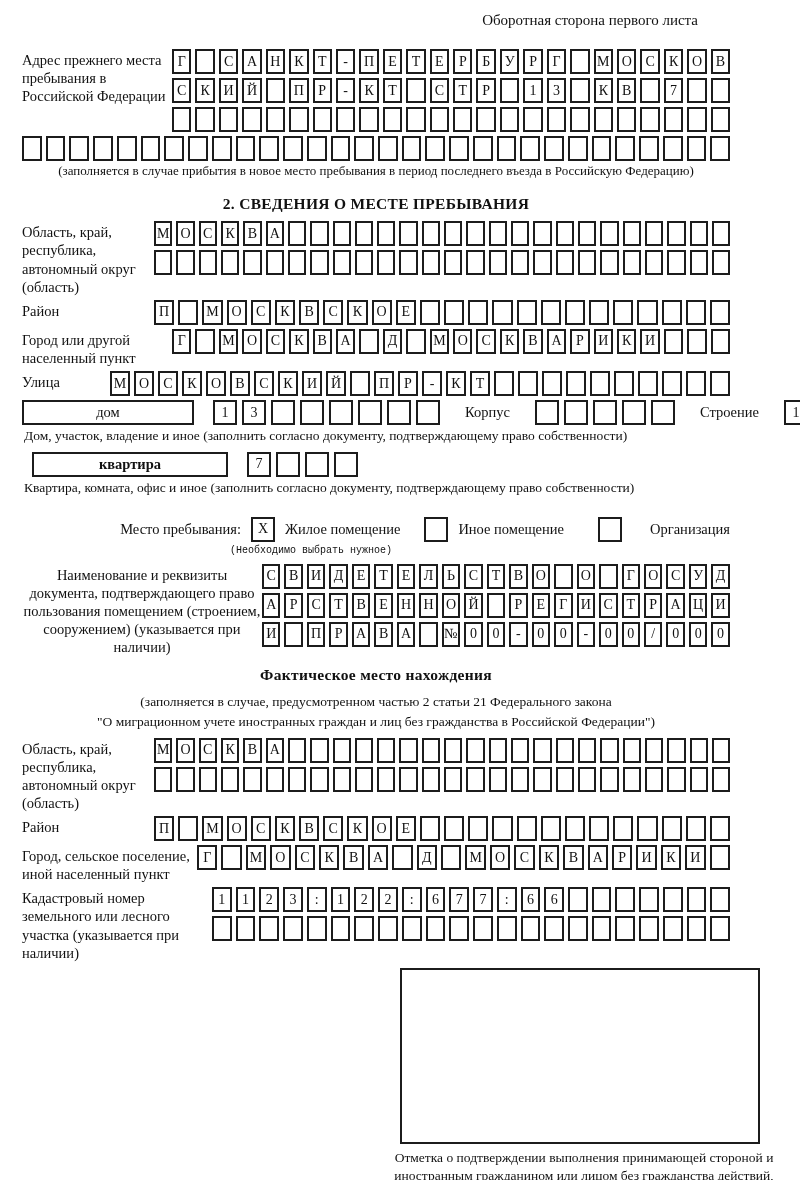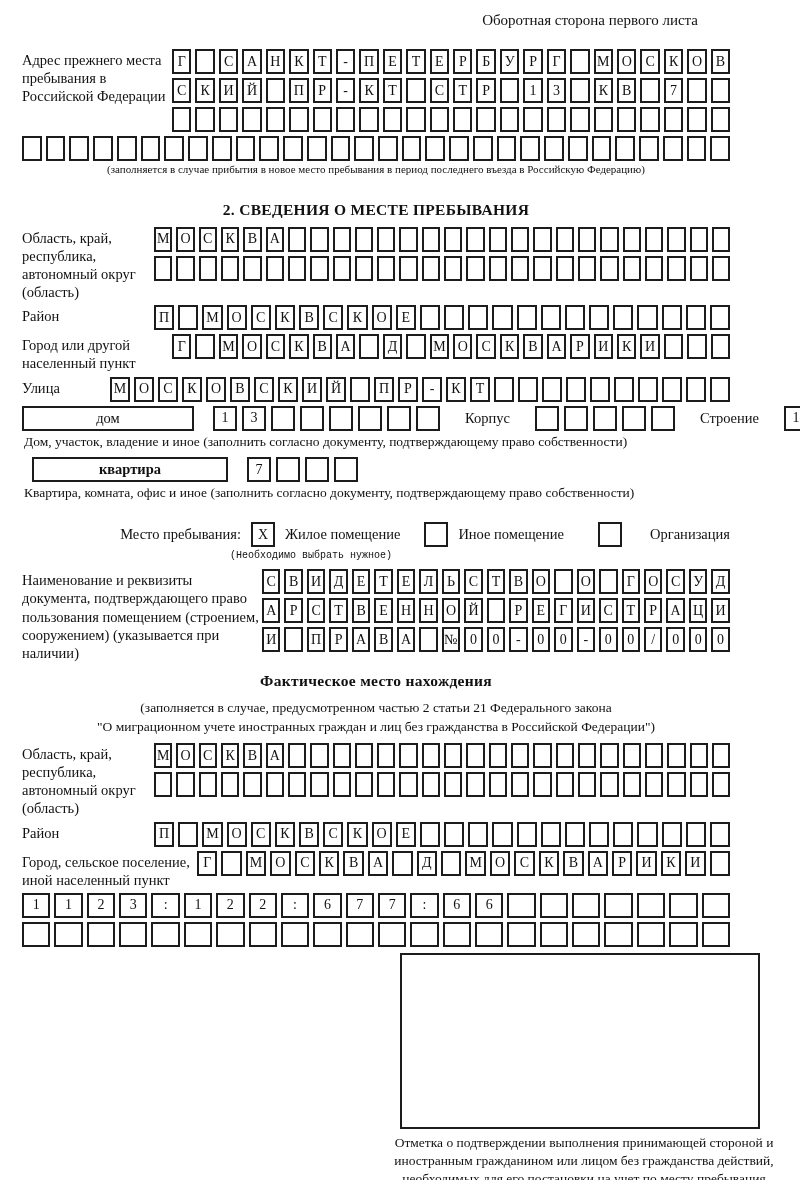--- a/index.html
+++ b/index.html
@@ -2,30 +2,30 @@
 <html><head>
 <meta charset="utf-8">
 <style>
   html,body{margin:0;padding:0;background:#fff;color:#111;}
   body{width:800px;height:1180px;overflow:hidden;font-family:"Liberation Serif","DejaVu Serif",serif;}
   .page{box-sizing:border-box;width:762px;height:1180px;padding:12px 32px 0 22px;}
   .page-header{text-align:right;font-size:15px;padding-right:32px;margin-bottom:20px;}
   .frow{display:flex;align-items:flex-start;margin-bottom:4px;}
   .flabel{flex:none;font-size:14.5px;line-height:1.25;padding-top:2px;}
   .w150{width:150px;} .w132{width:132px;} .w150b{width:150px;} .w88{width:88px;}
-  .w240{width:240px;} .w190{width:190px;} .w175{width:175px;}
+  .w240{width:240px;text-align:center;} .w190{width:190px;} .w175{width:175px;}
   .rows{flex:1;display:flex;flex-direction:column;gap:4px;}
   .cells{display:flex;gap:4px;flex:1;min-width:0;}
   .cell{flex:1;min-width:0;height:21px;border:2px solid #1c1c1c;background:#fff;
         display:flex;align-items:center;justify-content:center;
         font-size:14px;line-height:1;}
   .cells-fixed{display:flex;gap:5px;}
   .cells-fixed .cell{flex:none;width:20px;}
   .fullrow{margin-bottom:2px;}
-  .caption{text-align:center;font-size:11px;margin:2px 0 24px 0;line-height:1.25;font-family:Liberation Serif, serif;}
+  .caption{text-align:center;font-size:13px;margin:2px 0 16px 0;line-height:1.25;font-family:Liberation Serif, serif;}
   .caption-left{font-size:13.5px;margin:1px 0 7px 2px;line-height:1.25;}
   .sec-title{text-align:center;font-weight:bold;font-size:15.5px;margin:4px 0 8px 0;letter-spacing:.3px;}
   .widebox{flex:none;height:21px;border:2px solid #1c1c1c;display:flex;align-items:center;justify-content:center;font-size:14.5px;}
   .dom-box{width:168px;} .kv-box{width:192px;margin-left:10px;font-weight:bold;}
   .inline-label{font-size:14.5px;line-height:25px;white-space:nowrap;padding:0 6px;}
   .house-row{display:flex;align-items:flex-start;gap:19px;margin-bottom:3px;}
   .stay-row{display:flex;align-items:center;gap:10px;font-size:14.5px;margin-top:20px;justify-content:flex-end;}
   .checkbox{flex:none;width:20px;height:21px;border:2px solid #1c1c1c;display:flex;align-items:center;justify-content:center;font-size:14px;}
   .stay-note{font-size:10px;margin:3px 0 8px 208px;font-family:Liberation Mono, monospace;}
   .notes-center{text-align:center;font-size:13.5px;line-height:1.45;margin-bottom:6px;}
@@ -559,20 +559,21 @@
         <div class="cell">А</div>
         <div class="cell">Р</div>
         <div class="cell">И</div>
         <div class="cell">К</div>
         <div class="cell">И</div>
         <div class="cell"></div>
       </div>
   </div>
 
   <div class="frow">
+    <div class="flabel w190">Кадастровый номер земельного или лесного участка (указывается при наличии)</div>
     <div class="rows">
       <div class="cells">
           <div class="cell">1</div>
           <div class="cell">1</div>
           <div class="cell">2</div>
           <div class="cell">3</div>
           <div class="cell">:</div>
           <div class="cell">1</div>
           <div class="cell">2</div>
           <div class="cell">2</div>

